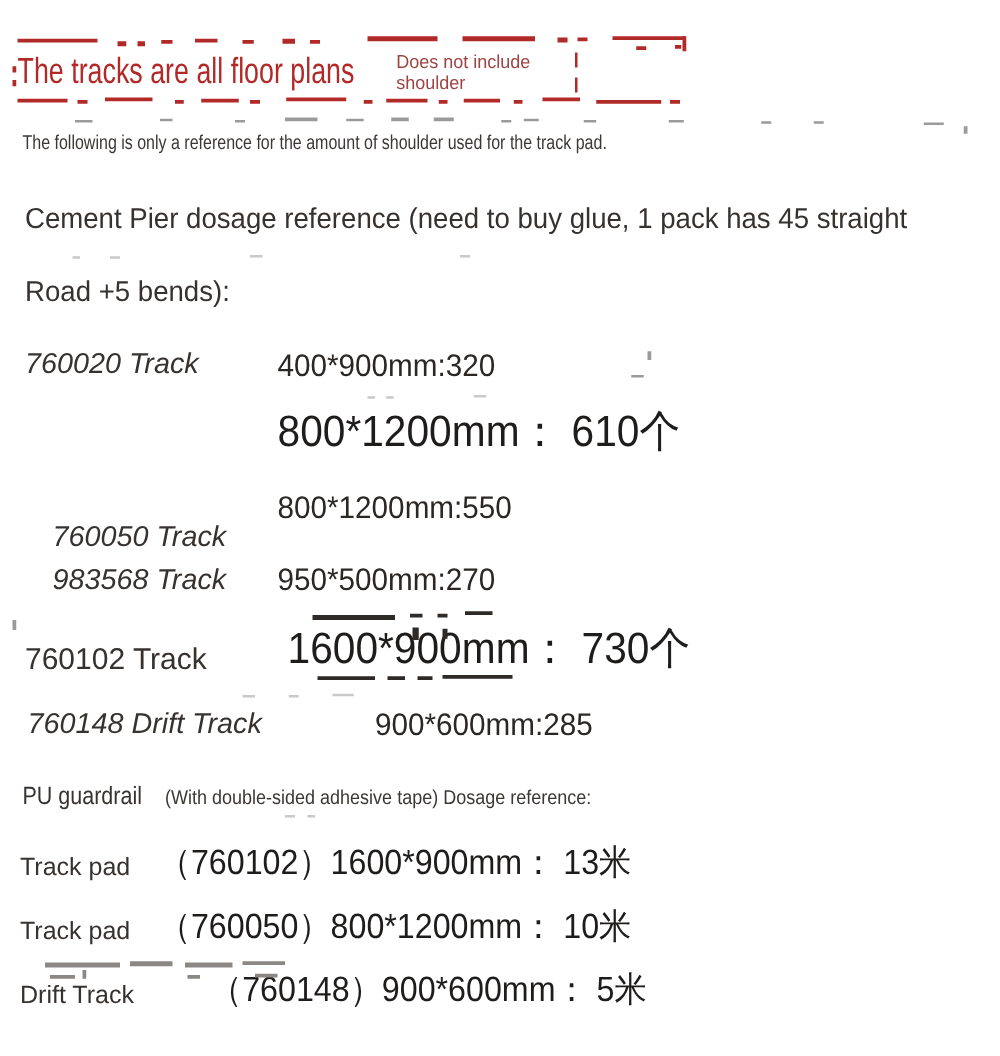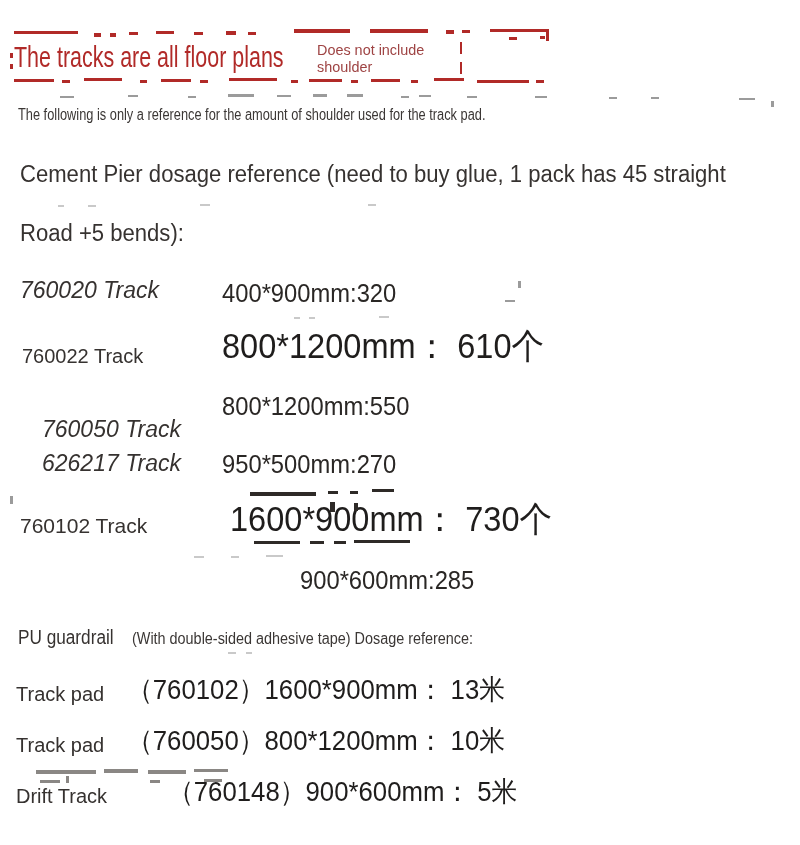--- a/index.html
+++ b/index.html
@@ -8,21 +8,21 @@
     font-family:"Liberation Sans","DejaVu Sans",sans-serif;color:#363230;
   }
   .ln{position:absolute;white-space:nowrap;transform-origin:0 0;line-height:1.15;}
   
   .title    {font-size:29px;color:#b12a28;transform:scaleX(.74);font-weight:400;}
   .sub      {font-size:15px;color:#9e4343;transform:scaleX(.96);line-height:17px;}
   .note     {font-size:16px;color:#3b3735;transform:scaleX(.80);}
   .h1       {font-size:23px;transform:scaleX(.96);}
   .lbl23    {font-size:23px;font-style:italic;}
   .lbl20    {font-size:20px;}
-  .lbl21    {font-size:21px;}
+  .lbl21    {font-size:24px;}
   .val25    {font-size:25px;transform:scaleX(.95);color:#2a2725;}
   .big      {font-size:35px;transform:scaleX(.93);color:#1f1d1c;}
   .pu-main  {font-size:20px;transform:scaleX(.86);}
   .pu-note  {font-size:16px;transform:scaleX(.90);color:#3b3735;}
   .blbl     {font-size:20px;}
   .bval     {font-size:28px;transform:scaleX(.92);color:#1f1d1c;}
   .art{position:absolute;pointer-events:none;}
   #artifact-layer{position:absolute;left:0;top:0;width:800px;height:845px;pointer-events:none;}
 </style>
 </head>
@@ -37,32 +37,32 @@
   </div>
 
   <div class="ln note" style="left:18px;top:106px">The following is only a reference for the amount of shoulder used for the track pad.</div>
 
   <div class="ln h1" style="left:20px;top:161px">Cement Pier dosage reference (need to buy glue, 1 pack has 45 straight</div>
   <div class="ln h1" style="left:20px;top:220px">Road +5 bends):</div>
 
   <div class="ln lbl23" style="left:20px;top:277px">760020 Track</div>
   <div class="ln val25" style="left:222px;top:279px">400*900mm:320</div>
 
-  <div class="ln lbl20" style="left:22px;top:345px">760022 Track</div>
   <div class="ln big" style="left:222px;top:326px">800*1200mm： 610个</div>
 
   <div class="ln lbl23" style="left:42px;top:416px">760050 Track</div>
   <div class="ln val25" style="left:222px;top:392px">800*1200mm:550</div>
 
-  <div class="ln lbl23" style="left:42px;top:450px">626217 Track</div>
+  <div class="ln lbl23" style="left:42px;top:450px">983568 Track</div>
   <div class="ln val25" style="left:222px;top:450px">950*500mm:270</div>
 
   <div class="ln lbl21" style="left:20px;top:514px">760102 Track</div>
   <div class="ln big" style="left:230px;top:499px">1600*900mm： 730个</div>
 
+  <div class="ln lbl23" style="left:22px;top:565px">760148 Drift Track</div>
   <div class="ln val25" style="left:300px;top:566px">900*600mm:285</div>
 
   <div class="ln pu-main" style="left:18px;top:626px">PU guardrail</div>
   <div class="ln pu-note" style="left:132px;top:630px">(With double-sided adhesive tape) Dosage reference:</div>
 
   <div class="ln blbl" style="left:16px;top:683px">Track pad</div>
   <div class="ln bval" style="left:127px;top:674px">（760102）1600*900mm： 13米</div>
 
   <div class="ln blbl" style="left:16px;top:734px">Track pad</div>
   <div class="ln bval" style="left:127px;top:725px">（760050）800*1200mm： 10米</div>

